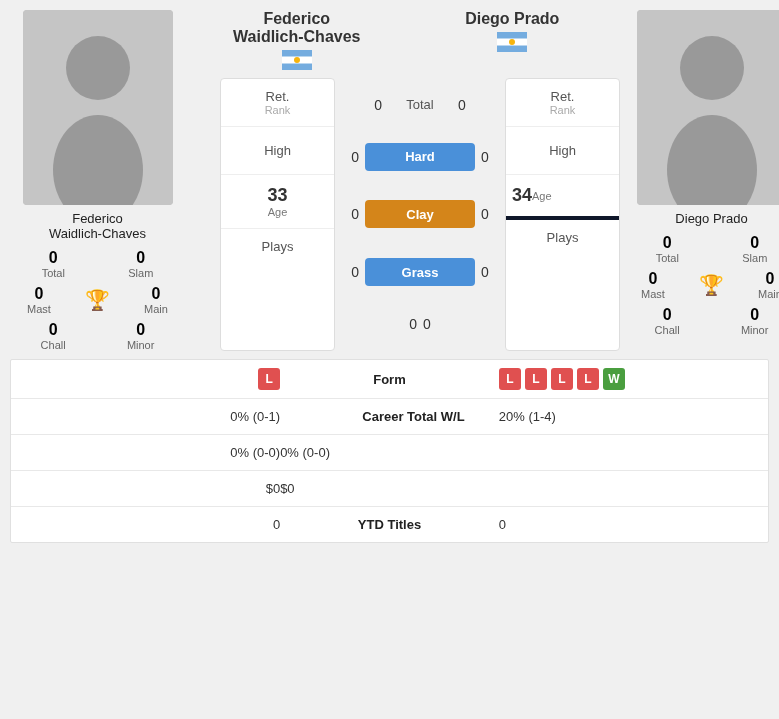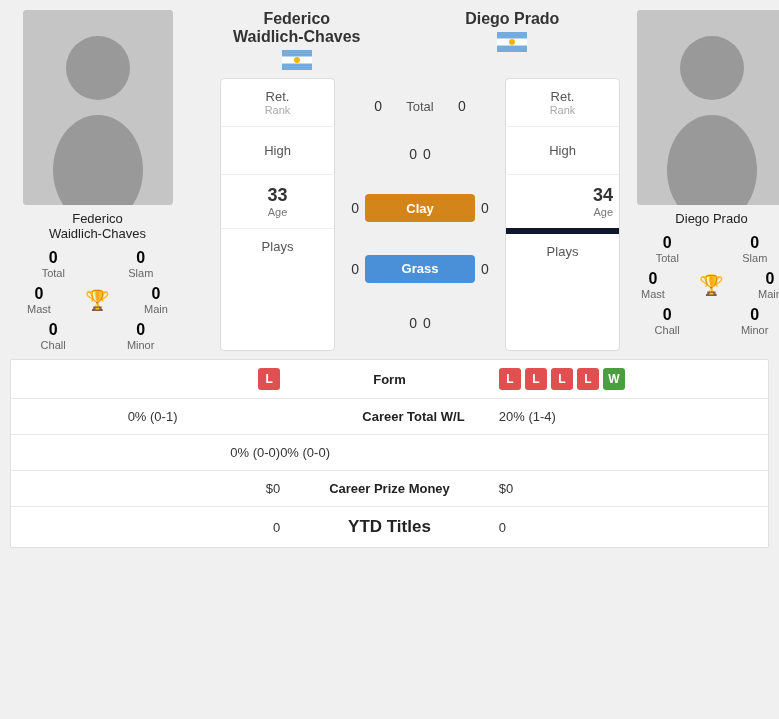--- a/index.html
+++ b/index.html
@@ -143,20 +143,23 @@
         <div style="flex:1; display:flex; flex-direction:column; align-items:center; justify-content:space-around; padding: 4px 0;">
 
           <div style="display:flex; align-items:center; gap:8px; width:100%; justify-content:center;">
             <span style="font-size:14px;color:#333;width:20px;text-align:right;">0</span>
             <span style="font-size:13px;color:#555;width:60px;text-align:center;">Total</span>
             <span style="font-size:14px;color:#333;width:20px;text-align:left;">0</span>
           </div>
 
           <div style="display:flex; align-items:center; gap:6px; width:100%; justify-content:center;">
             <span style="font-size:14px;color:#333;width:20px;text-align:right;">0</span>
+            <div style="height:28px; border-radius:4px; background:#4a90d9; display:flex; align-items:center; justify-content:center; color:white; font-size:13px; font-weight:bold; width:110px;">
+              <span>Hard</span>
+            </div>
             <span style="font-size:14px;color:#333;width:20px;text-align:left;">0</span>
           </div>
 
           <div style="display:flex; align-items:center; gap:6px; width:100%; justify-content:center;">
             <span style="font-size:14px;color:#333;width:20px;text-align:right;">0</span>
             <div style="height:28px; border-radius:4px; background:#d4851a; display:flex; align-items:center; justify-content:center; color:white; font-size:13px; font-weight:bold; width:110px;">
               <span>Clay</span>
             </div>
             <span style="font-size:14px;color:#333;width:20px;text-align:left;">0</span>
           </div>
@@ -176,21 +179,21 @@
         </div>
 
         <div style="width:115px; flex-shrink:0; background:white; border:1px solid #ddd; border-radius:4px; display:flex; flex-direction:column;">
           <div style="display:flex; flex-direction:column; align-items:center; padding:10px 6px; border-bottom:1px solid #eee;">
             <span style="font-size:13px;color:#555;">Ret.</span>
             <span style="font-size:11px;color:#aaa;">Rank</span>
           </div>
           <div style="display:flex; flex-direction:column; align-items:center; padding:16px 6px; border-bottom:1px solid #eee;">
             <span style="font-size:13px;color:#555;">High</span>
           </div>
-          <div style="display:flex; flex-direction:column; align-items:flex-end; padding:10px 6px; border-bottom:6px solid #0f172a;">
+          <div style="display:flex; flex-direction:row; align-items:center; padding:10px 6px; border-bottom:4px solid #0f172a;">
             <span style="font-size:18px;font-weight:bold;color:#333;">34</span>
             <span style="font-size:11px;color:#777;">Age</span>
           </div>
           <div style="display:flex; flex-direction:column; align-items:center; padding:10px 6px;">
             <span style="font-size:13px;color:#555;">Plays</span>
           </div>
         </div>
 
       </div>
     </div>
@@ -254,37 +257,36 @@
       <div style="width:35%; display:flex; justify-content:flex-start; gap:4px;">
         <div style="width:22px;height:22px;border-radius:3px;background:#e05050;display:flex;align-items:center;justify-content:center;font-size:12px;font-weight:bold;color:white;">L</div>
         <div style="width:22px;height:22px;border-radius:3px;background:#e05050;display:flex;align-items:center;justify-content:center;font-size:12px;font-weight:bold;color:white;">L</div>
         <div style="width:22px;height:22px;border-radius:3px;background:#e05050;display:flex;align-items:center;justify-content:center;font-size:12px;font-weight:bold;color:white;">L</div>
         <div style="width:22px;height:22px;border-radius:3px;background:#e05050;display:flex;align-items:center;justify-content:center;font-size:12px;font-weight:bold;color:white;">L</div>
         <div style="width:22px;height:22px;border-radius:3px;background:#4a9e3f;display:flex;align-items:center;justify-content:center;font-size:12px;font-weight:bold;color:white;">W</div>
       </div>
     </div>
 
     <div style="display:flex; flex-direction:row; align-items:center; border-bottom:1px solid #e8e8e8; padding: 10px 14px;">
-      <div style="width:35%; text-align:center; font-size:13px; color:#333;">0% (0-1)</div>
+      <div style="width:35%; text-align:right; font-size:13px; color:#333;">0% (0-1)</div>
       <div style="width:30%; text-align:center; font-weight:bold; font-size:13px; color:#222;padding-left:48px;">Career Total W/L</div>
       <div style="width:35%; text-align:left; font-size:13px; color:#333;">20% (1-4)</div>
     </div>
 
     <div style="display:flex; flex-direction:row; align-items:center; border-bottom:1px solid #e8e8e8; padding: 10px 14px;">
       <div style="width:35%; text-align:right; font-size:13px; color:#333;">0% (0-0)</div>
       <div style="width:35%; text-align:left; font-size:13px; color:#333;">0% (0-0)</div>
     </div>
 
     <div style="display:flex; flex-direction:row; align-items:center; border-bottom:1px solid #e8e8e8; padding: 10px 14px;">
       <div style="width:35%; text-align:right; font-size:13px; color:#333;">$0</div>
-      <div style="width:30%; text-align:center; font-weight:bold; font-size:13px; color:#222;">Career Prize Money</div>
       <div style="width:35%; text-align:left; font-size:13px; color:#333;">$0</div>
     </div>
 
     <div style="display:flex; flex-direction:row; align-items:center; padding: 10px 14px;">
       <div style="width:35%; text-align:right; font-size:13px; color:#333;">0</div>
-      <div style="width:30%; text-align:center; font-weight:bold; font-size:17px; color:#222;">YTD Titles</div>
+      <div style="width:30%; text-align:center; font-weight:bold; font-size:13px; color:#222;">YTD Titles</div>
       <div style="width:35%; text-align:left; font-size:13px; color:#333;">0</div>
     </div>
 
   </div>
 
 </div>
 
 </body></html>

